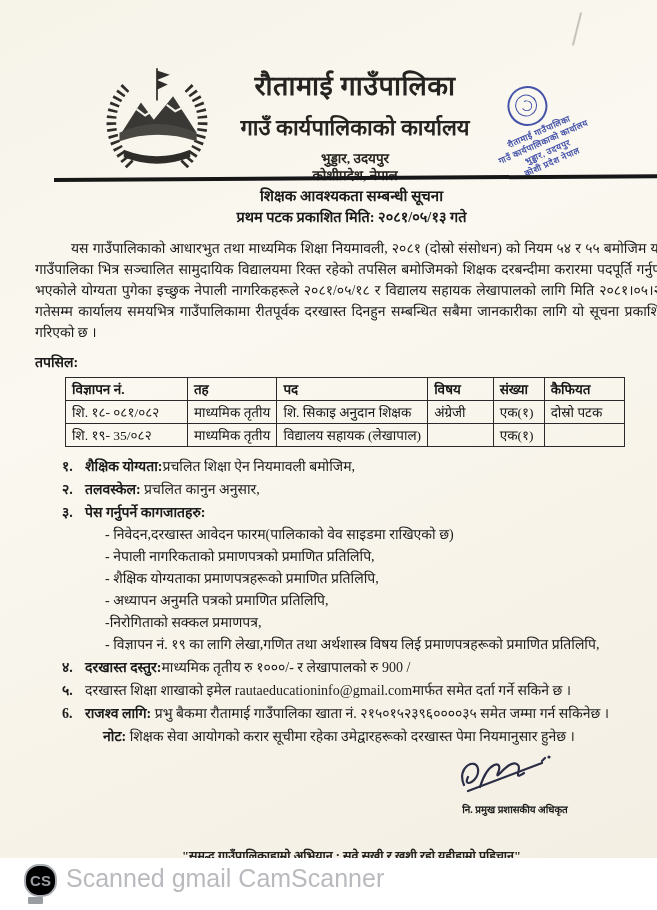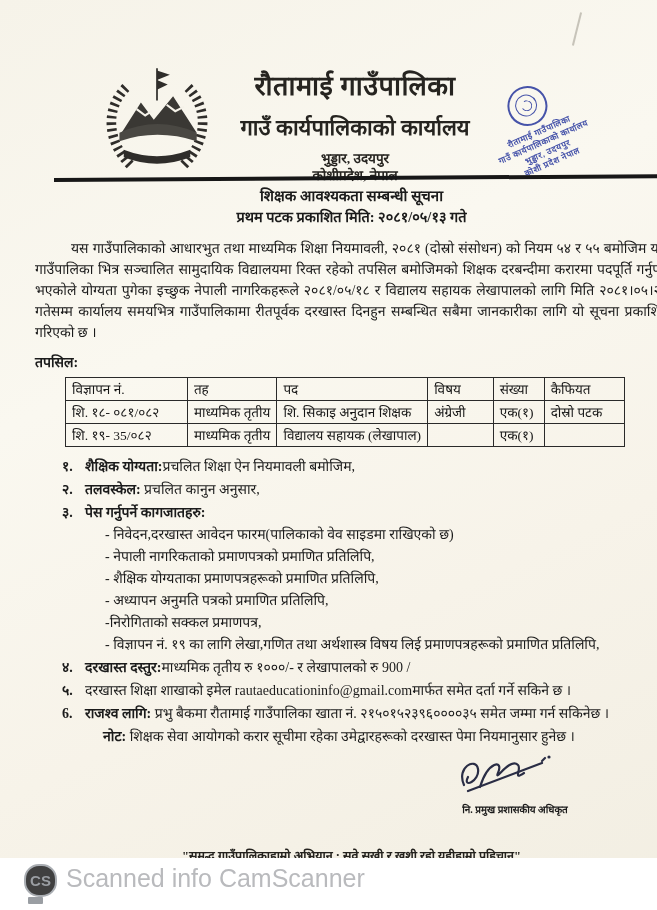--- a/index.html
+++ b/index.html
@@ -33,42 +33,42 @@
   
   .rule{position:absolute;left:54px;right:14px;top:176px;height:4px;background:#171717;transform:rotate(-.35deg);}
   
   .content{position:absolute;left:35px;right:22px;top:186px;color:#1b1b1b;font-size:14px;line-height:21px;}
   .notice-title{text-align:center;font-weight:700;font-size:15px;}
   .notice-date{text-align:center;font-weight:700;font-size:14.5px;}
   .body-par{text-align:justify;text-indent:36px;margin-top:10px;}
   .tapasil{font-weight:700;margin-top:9px;}
   table.vac{border-collapse:collapse;margin:4px 0 0 30px;width:560px;font-size:13.5px;color:#161616;}
   table.vac th,table.vac td{border:1.4px solid #2a2a2a;padding:0 6px;text-align:left;height:22px;white-space:nowrap;}
-  table.vac th{font-weight:400;}
+  table.vac th{font-weight:700;}
   .num-list{margin-top:9px;}
   .item{position:relative;padding-left:50px;margin-top:2px;}
   .item .num{position:absolute;left:27px;font-weight:700;}
   .item b{font-weight:700;}
   .doc-line{padding-left:70px;margin-top:1px;}
   .note-line{padding-left:68px;margin-top:2px;}
   .note-line b{font-weight:700;}
   
   .sig-block{margin-left:360px;margin-top:4px;width:240px;text-align:center;}
   .sig-svg{display:block;margin:0 auto -4px;}
   .sig-title{font-weight:700;font-size:10px;color:#1b1b1b;}
   
   .slogan{text-align:center;font-weight:700;font-size:12.5px;margin-top:26px;color:#24221e;}
   .email-line{text-align:center;font-size:8.5px;color:#4a5a80;opacity:.8;margin-top:3px;letter-spacing:.3px;}
   
   .cs-bar{position:absolute;left:0;right:0;bottom:0;height:52px;background:#ffffff;}
   .cs-badge{
     position:absolute;left:24px;top:6px;width:29px;height:29px;
     border:2.5px solid #a9adb2;border-radius:15px;color:#9a9ea3;
     font-family:"Liberation Sans","DejaVu Sans",sans-serif;font-weight:700;font-size:15px;
-    display:flex;align-items:center;justify-content:center;background:#404040;
+    display:flex;align-items:center;justify-content:center;background:#000000;
   }
   .cs-badge::after{content:"";position:absolute;bottom:-9px;left:2px;width:15px;height:7px;background:#9a9ea3;border-radius:1px;}
   .cs-text{
     position:absolute;left:66px;top:6px;
     font-family:"Liberation Sans","DejaVu Sans",sans-serif;font-size:25px;color:#b9babd;
   }
 </style>
 </head>
 <body>
 
@@ -191,16 +191,16 @@
       </svg>
       <div class="sig-title">नि. प्रमुख प्रशासकीय अधिकृत</div>
     </div>
 
     <div class="slogan">"समृद्ध गाउँपालिकाहाम्रो अभियान : सवे सुखी र खुशी रहो यहीहाम्रो पहिचान"</div>
     <div class="email-line">इमेल:info@rautamaimun.gov.np,rautamaimn@gmail.com</div>
   </div>
 
   <div class="cs-bar">
     <div class="cs-badge">CS</div>
-    <div class="cs-text">Scanned info CamScanner</div>
+    <div class="cs-text">Scanned gmail CamScanner</div>
   </div>
 
 </div>
 
 </body></html>

